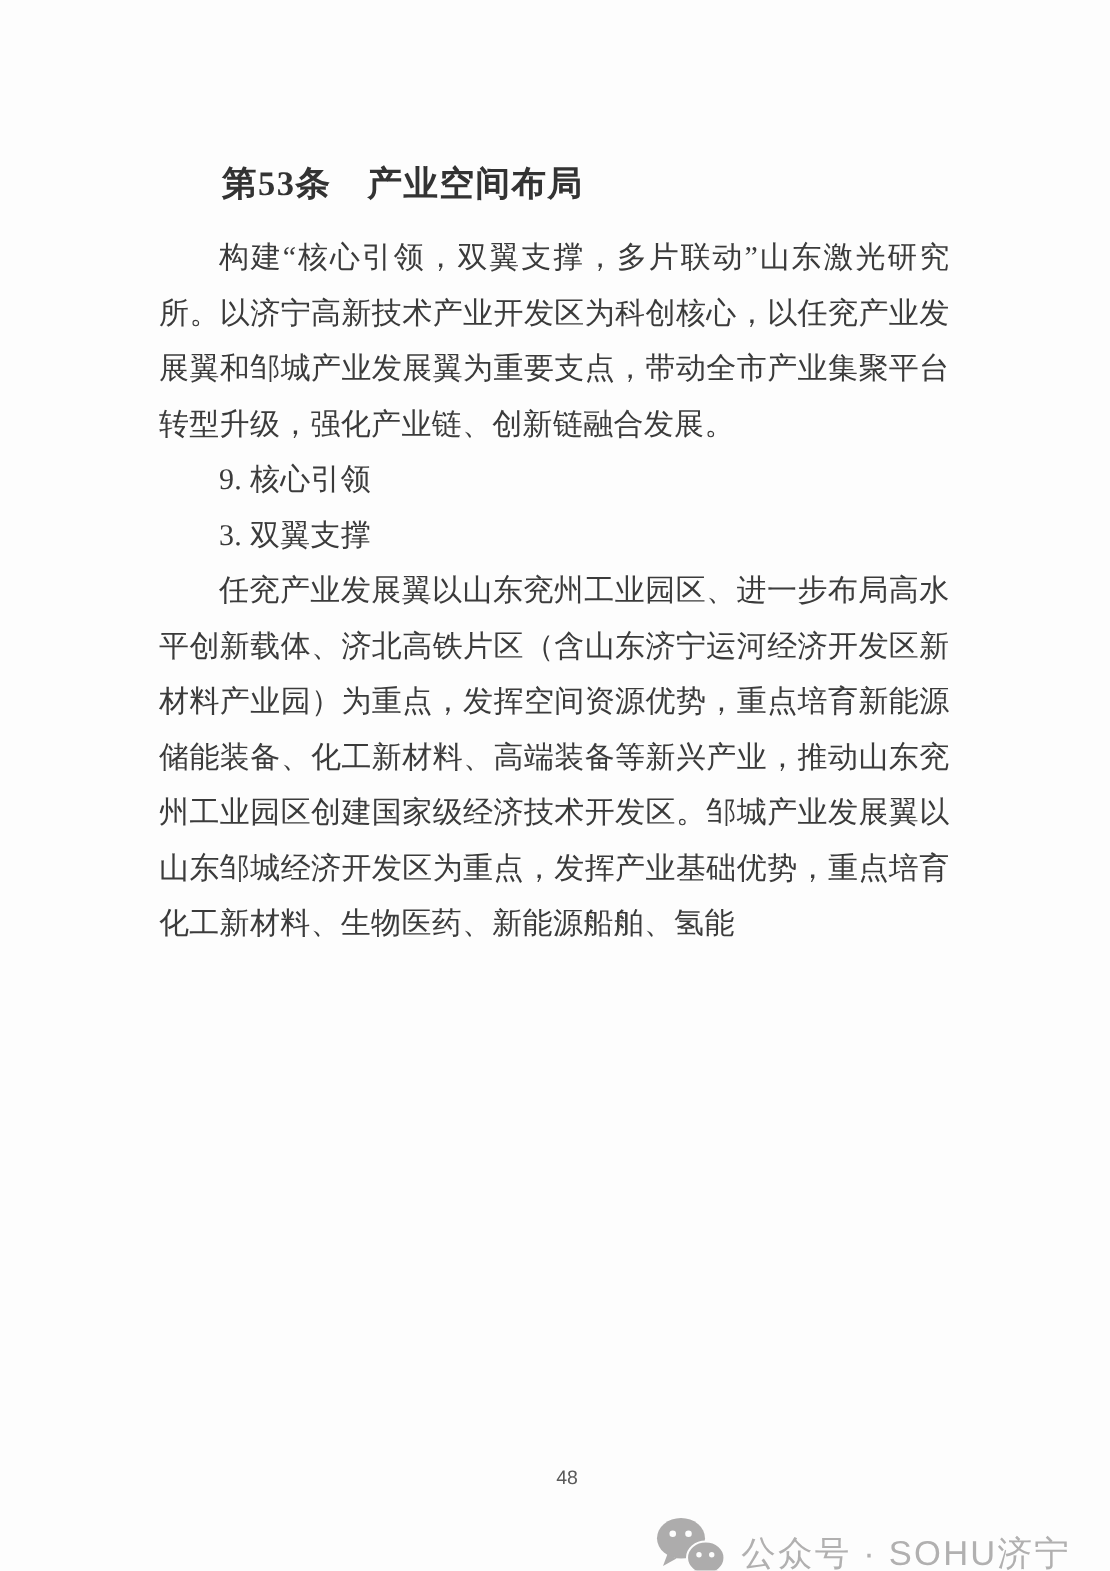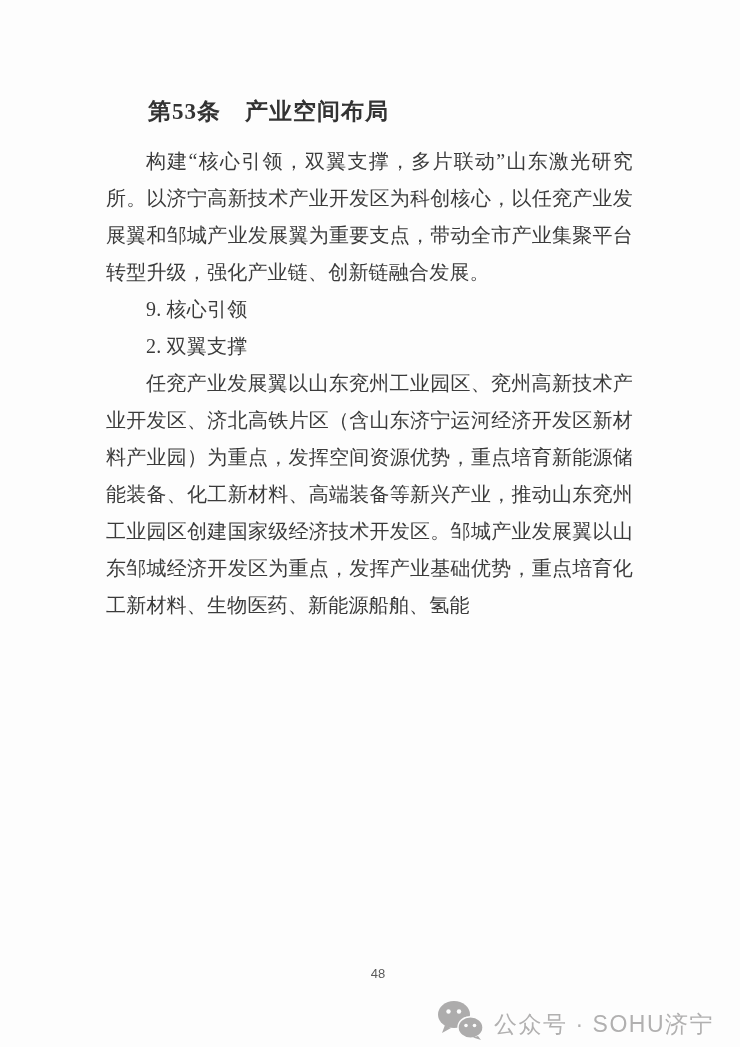--- a/index.html
+++ b/index.html
@@ -5,21 +5,21 @@
   * { margin: 0; padding: 0; box-sizing: border-box; }
   html, body {
     width: 740px; height: 1047px;
     background: #fdfdfd;
     font-family: "Liberation Serif", "DejaVu Serif", serif;
     overflow: hidden;
     position: relative;
   }
   .page {
     position: absolute;
-    left: 0; top: 3px;
+    left: 0; top: 14px;
     width: 740px; height: 850px;
     background: #fdfdfd;
   }
   .doc-body {
     position: absolute;
     left: 106px;
     top: 94px;
     width: 527px;
     color: #3b3b3b;
   }
@@ -83,23 +83,23 @@
   <div class="doc-body">
 
     <div class="article-heading">第53条　产业空间布局</div>
 
     <div class="flow">
       <p>构建“核心引领，双翼支撑，多片联动”山东激光研究所。以济宁高新技术产业开发区为科创核心，以任兖产业发展翼和邹城产业发展翼为重要支点，带动全市产业集聚平台转型升级，强化产业链、创新链融合发展。</p>
 
       <p>9. 核心引领</p>
 
 
-      <p>2. 双翼支撑</p>
+      <p>3. 双翼支撑</p>
 
-      <p>任兖产业发展翼以山东兖州工业园区、兖州高新技术产业开发区、济北高铁片区（含山东济宁运河经济开发区新材料产业园）为重点，发挥空间资源优势，重点培育新能源储能装备、化工新材料、高端装备等新兴产业，推动山东兖州工业园区创建国家级经济技术开发区。邹城产业发展翼以山东邹城经济开发区为重点，发挥产业基础优势，重点培育化工新材料、生物医药、新能源船舶、氢能</p>
+      <p>任兖产业发展翼以山东兖州工业园区、进一步布局高水平创新载体、济北高铁片区（含山东济宁运河经济开发区新材料产业园）为重点，发挥空间资源优势，重点培育新能源储能装备、化工新材料、高端装备等新兴产业，推动山东兖州工业园区创建国家级经济技术开发区。邹城产业发展翼以山东邹城经济开发区为重点，发挥产业基础优势，重点培育化工新材料、生物医药、新能源船舶、氢能</p>
     </div>
   </div>
 
   <div class="page-number">48</div>
 
   <div class="watermark">
     <span class="wm-icon">
       <svg viewBox="0 0 47 40" width="47" height="40" xmlns="http://www.w3.org/2000/svg">
 
         <ellipse cx="17" cy="14.5" rx="16" ry="13.5" fill="#adacac"></ellipse>

